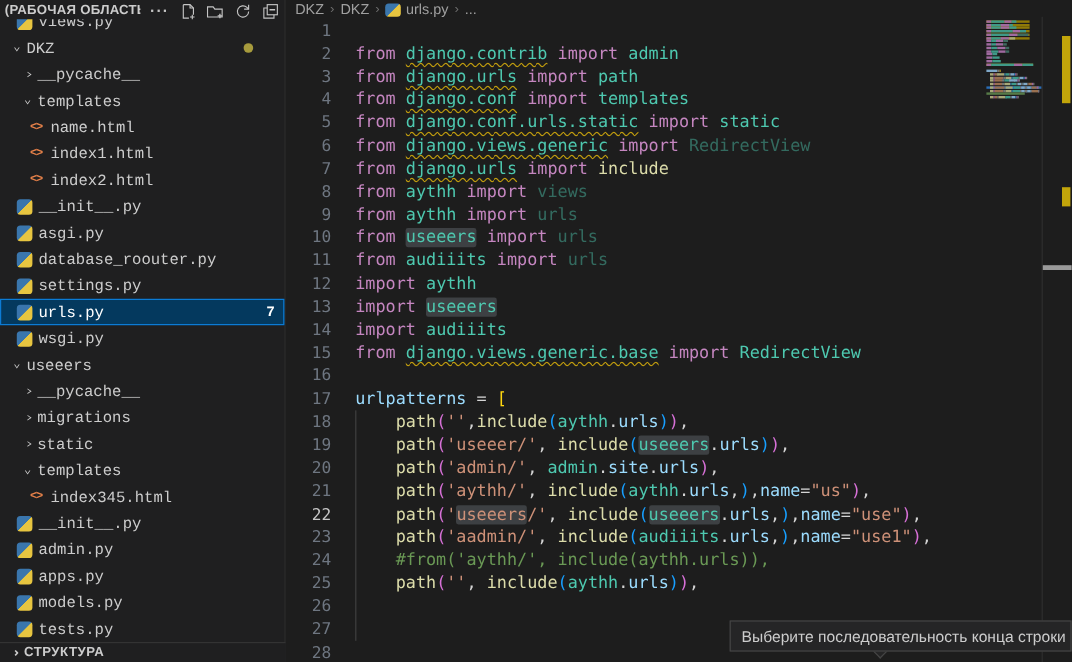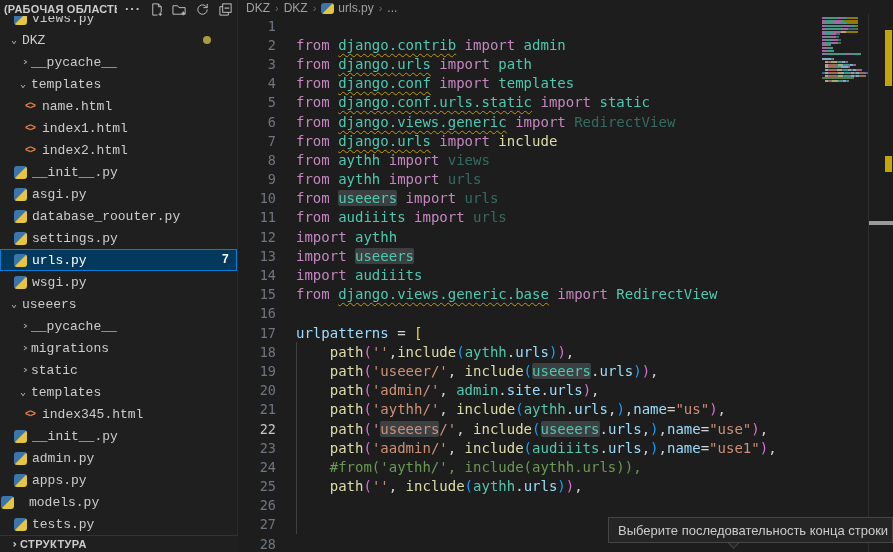--- a/index.html
+++ b/index.html
@@ -257,21 +257,21 @@
           <span class="tlabel">admin.py</span>
         </div>
       </div>
       <div class="trow">
         <div class="rowin" style="padding-left: 13px;">
           <span class="py-icon"></span>
           <span class="tlabel">apps.py</span>
         </div>
       </div>
       <div class="trow">
-        <div class="rowin" style=" gap: 10px;">
+        <div class="rowin" style="padding-left: 13px;">
           <span class="py-icon"></span>
           <span class="tlabel">models.py</span>
         </div>
       </div>
       <div class="trow">
         <div class="rowin" style="padding-left: 13px;">
           <span class="py-icon"></span>
           <span class="tlabel">tests.py</span>
         </div>
       </div>

